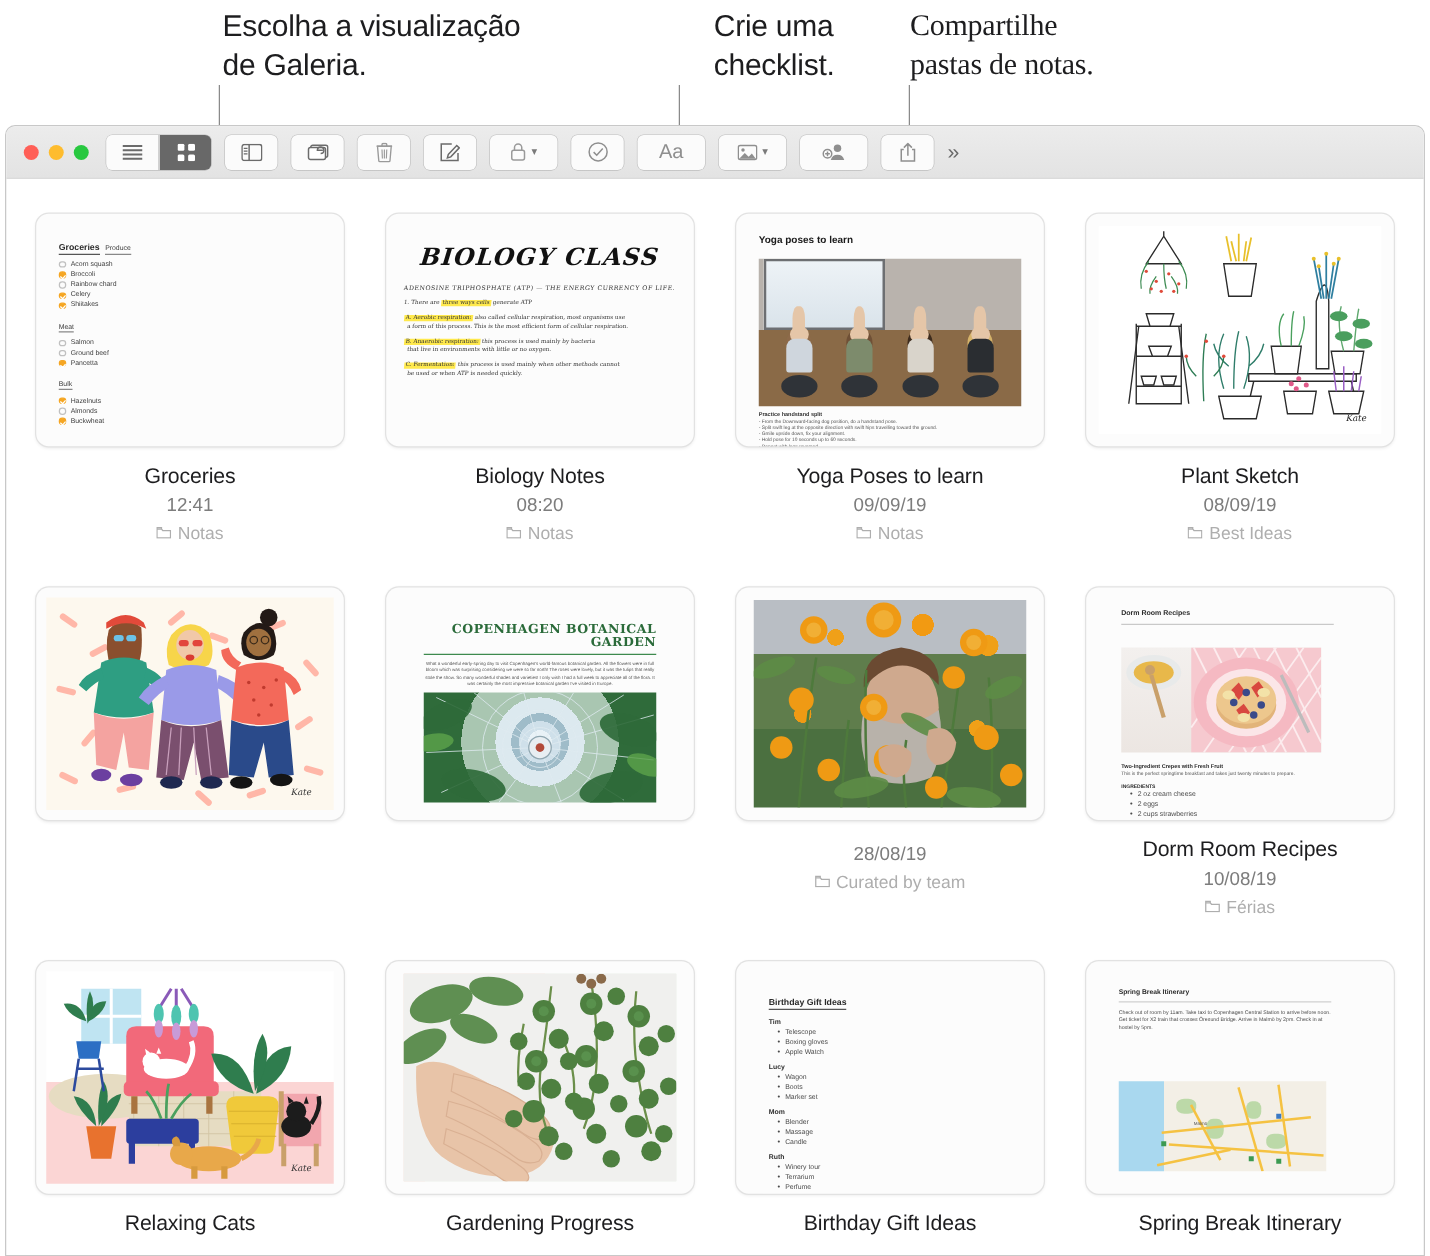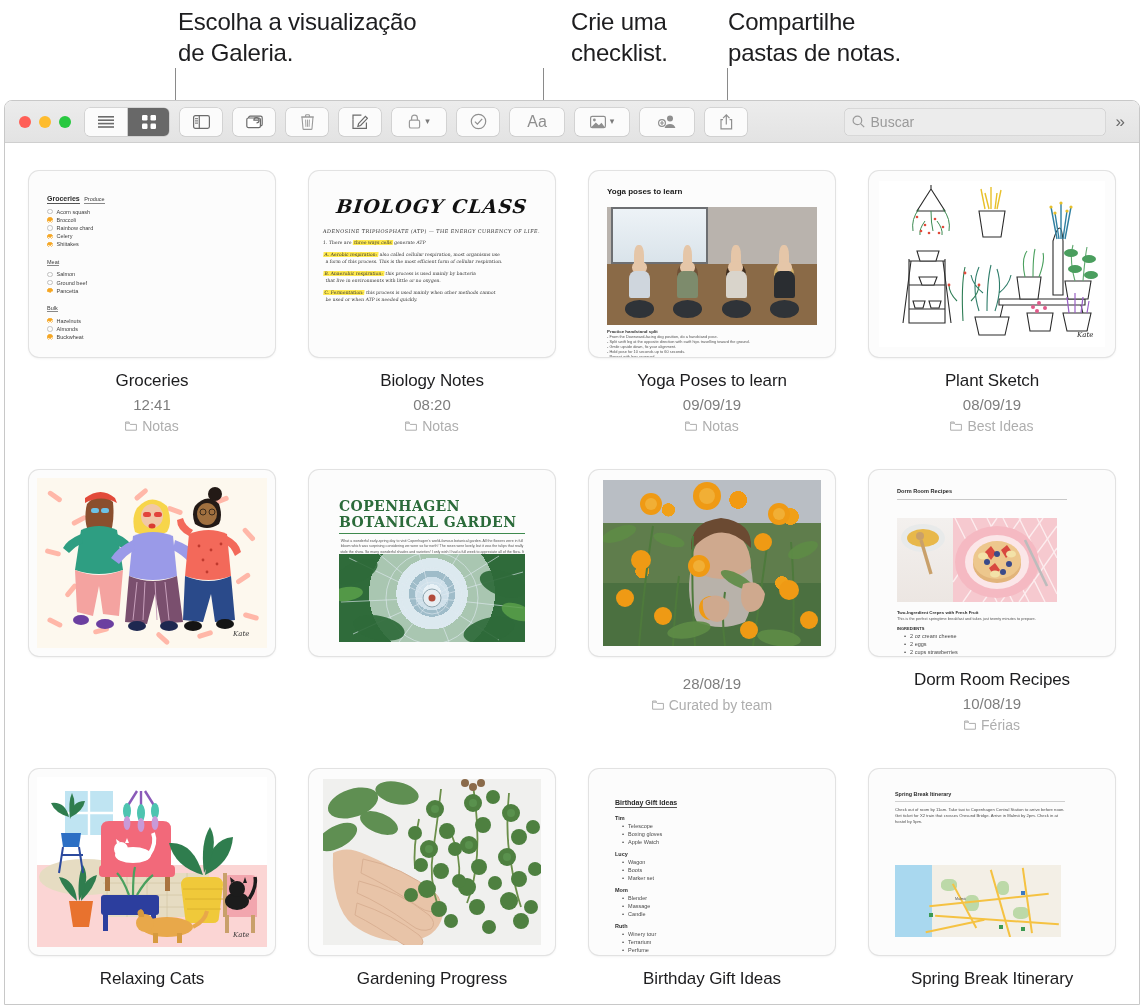--- a/index.html
+++ b/index.html
@@ -225,21 +225,21 @@
 <div id="root">
 
   <div class="callout" style="left:178px; top:6px;">Escolha a visualização
 de Galeria.</div>
   <div class="leader" style="left:175px; top:68px; height:42px;"></div>
 
   <div class="callout" style="left:571px; top:6px;">Crie uma
 checklist.</div>
   <div class="leader" style="left:543px; top:68px; height:42px;"></div>
 
-  <div class="callout" style="left:728px; top:6px;">Compartilhe
+  <div class="callout" style="left:728px; top:6px;font-family:Liberation Serif, serif;">Compartilhe
 pastas de notas.</div>
   <div class="leader" style="left:727px; top:68px; height:42px;"></div>
 
   <div class="window">
 
     <div class="titlebar">
       <div class="traffic">
         <div class="dot red"></div>
         <div class="dot yellow"></div>
         <div class="dot green"></div>
@@ -348,27 +348,20 @@
         </svg>
       </div>
 
       <div class="tbtn">
         <svg width="13" height="16" viewBox="0 0 13 16">
           <path d="M3 5.6 h-2 v9.2 h10.6 v-9.2 h-2" fill="none" stroke="#8f8f8f" stroke-width="1.2"></path>
           <path d="M6.3 10.6 v-9.6 M3.1 4.1 l3.2 -3.2 3.2 3.2" fill="none" stroke="#8f8f8f" stroke-width="1.2"></path>
         </svg>
       </div>
 
-      <div class="searchbox">
-        <svg width="13" height="13" viewBox="0 0 13 13">
-          <circle cx="5.4" cy="5.4" r="4.3" fill="none" stroke="#9a9a9a" stroke-width="1.2"></circle>
-          <line x1="8.6" y1="8.6" x2="12.2" y2="12.2" stroke="#9a9a9a" stroke-width="1.2"></line>
-        </svg>
-        <span class="search-ph">Buscar</span>
-      </div>
 
       <span class="dblchev">»</span>
     </div>
 
     <div class="gallery">
 
       <div class="note">
         <div class="thumb">
           <div class="pad">
             <div class="doc-h">Groceries</div>
@@ -697,21 +690,21 @@
               <ellipse cx="188" cy="146" rx="9" ry="5" fill="#141414"></ellipse>
               <text x="196" y="158" font-size="7" fill="#333" font-family="DejaVu Serif, serif" font-style="italic">Kate</text>
             </svg>
           </div>
         </div>
       </div>
 
       <div class="note">
         <div class="thumb">
           <div style="position:absolute;left:30px;top:28px;width:186px;">
-            <div class="hand" style="font-size:14px;font-weight:bold;color:#2b6b3a;letter-spacing:.4px;text-align:left;">COPENHAGEN BOTANICAL GARDEN</div>
+            <div class="hand" style="font-size:10px;font-weight:bold;color:#2b6b3a;letter-spacing:.4px;text-align:right;">COPENHAGEN BOTANICAL GARDEN</div>
             <div style="height:1px;background:#3e8a4e;margin:3px 0 5px;"></div>
             <div style="font-size:3.6px;color:#555;line-height:5.4px;text-align:center;">What a wonderful early-spring day to visit Copenhagen's world-famous botanical garden. All the flowers were in full bloom which was surprising considering we were so far north! The roses were lovely, but it was the tulips that really stole the show. So many wonderful shades and varieties! I only wish I had a full week to appreciate all of the flora. It was certainly the most impressive botanical garden I've visited in Europe.</div>
           </div>
           <div class="cbg-photo">
             <svg width="186" height="88" viewBox="0 0 186 88" style="position:absolute;inset:0;">
               <g stroke="#dfeaf0" stroke-width="0.7" opacity=".9">
                 <line x1="93" y1="44" x2="10" y2="4"></line>
                   <line x1="93" y1="44" x2="40" y2="0"></line>
                   <line x1="93" y1="44" x2="80" y2="0"></line>
                   <line x1="93" y1="44" x2="120" y2="0"></line>

